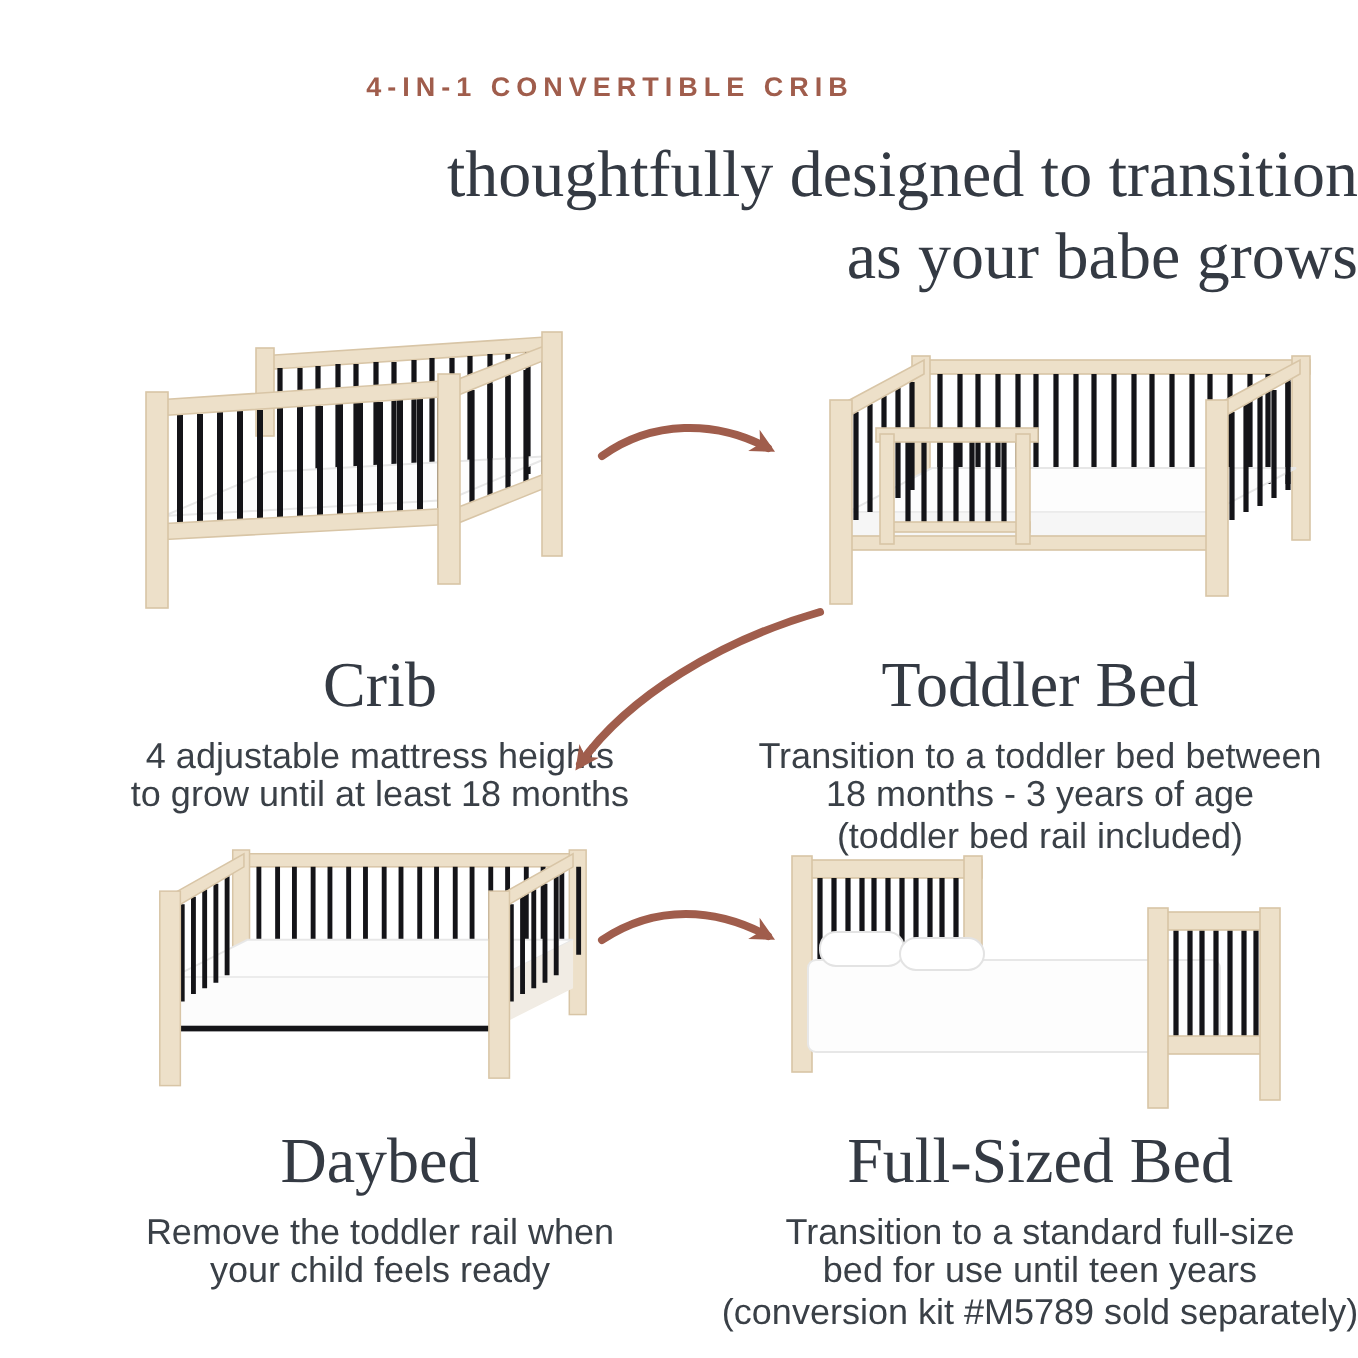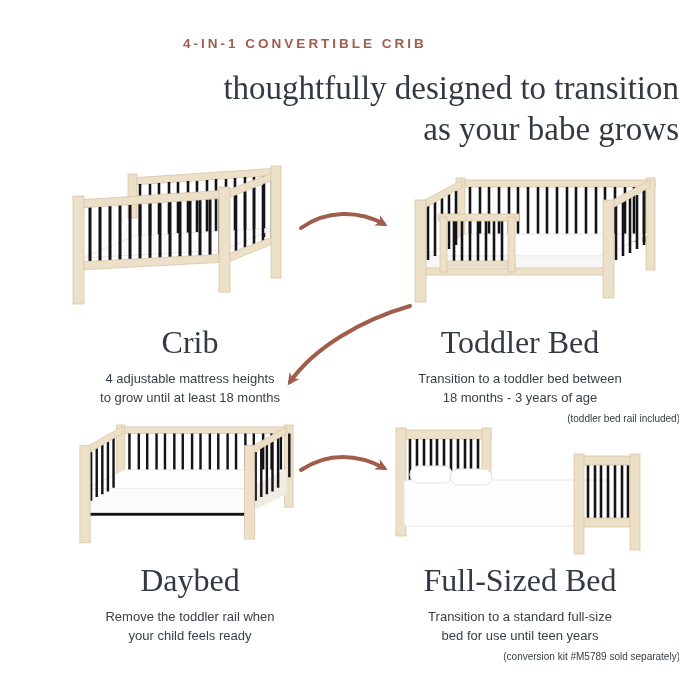--- a/index.html
+++ b/index.html
@@ -15,22 +15,22 @@
   .title{
     position:absolute;top:68px;left:0;width:679px;text-align:right;
     font-family:"Liberation Serif","DejaVu Serif",serif;font-weight:400;
     font-size:33px;line-height:41px;color:var(--title-text,#343A43);
   }
   .stage{position:absolute;width:320px;text-align:center;}
   .stage-name{
     font-family:"Liberation Serif","DejaVu Serif",serif;font-weight:400;
     font-size:32px;color:var(--title-text,#31373E);margin-bottom:8px;
   }
-  .stage-desc{font-size:13px;line-height:19px;color:var(--body-text,#3A4047);}
-  .stage-note{font-size:10px;line-height:17px;color:var(--body-text,#3A4047);margin-top:3px;text-align:right;}
+  .stage-desc{font-size:18px;line-height:19px;color:var(--body-text,#3A4047);}
+  .stage-note{font-size:18px;line-height:17px;color:var(--body-text,#3A4047);margin-top:3px;}
   .fig{position:absolute;}
   .wd{fill:var(--wood,#EDE0C9);stroke:var(--wood-shade,#D8C5A6);stroke-width:0.8;}
   .slats{stroke:var(--slat,#141418);stroke-width:3;fill:none;}
   .slats-thin{stroke:var(--slat,#141418);stroke-width:2.6;fill:none;}
   .matt{fill:var(--mattress,#FDFDFD);stroke:#E7E7E7;stroke-width:1;}
   .matt-front{fill:#F6F6F6;stroke:#EBEBEB;stroke-width:0.8;}
   .matt-side{fill:#F1ECE4;stroke:none;}
   .support{fill:var(--slat,#141418);}
   .pillow{fill:#FFFFFF;stroke:#E3E3E3;stroke-width:1;}
   .arrow-line{stroke:var(--accent,#A05D4C);stroke-width:4;fill:none;stroke-linecap:round;}

